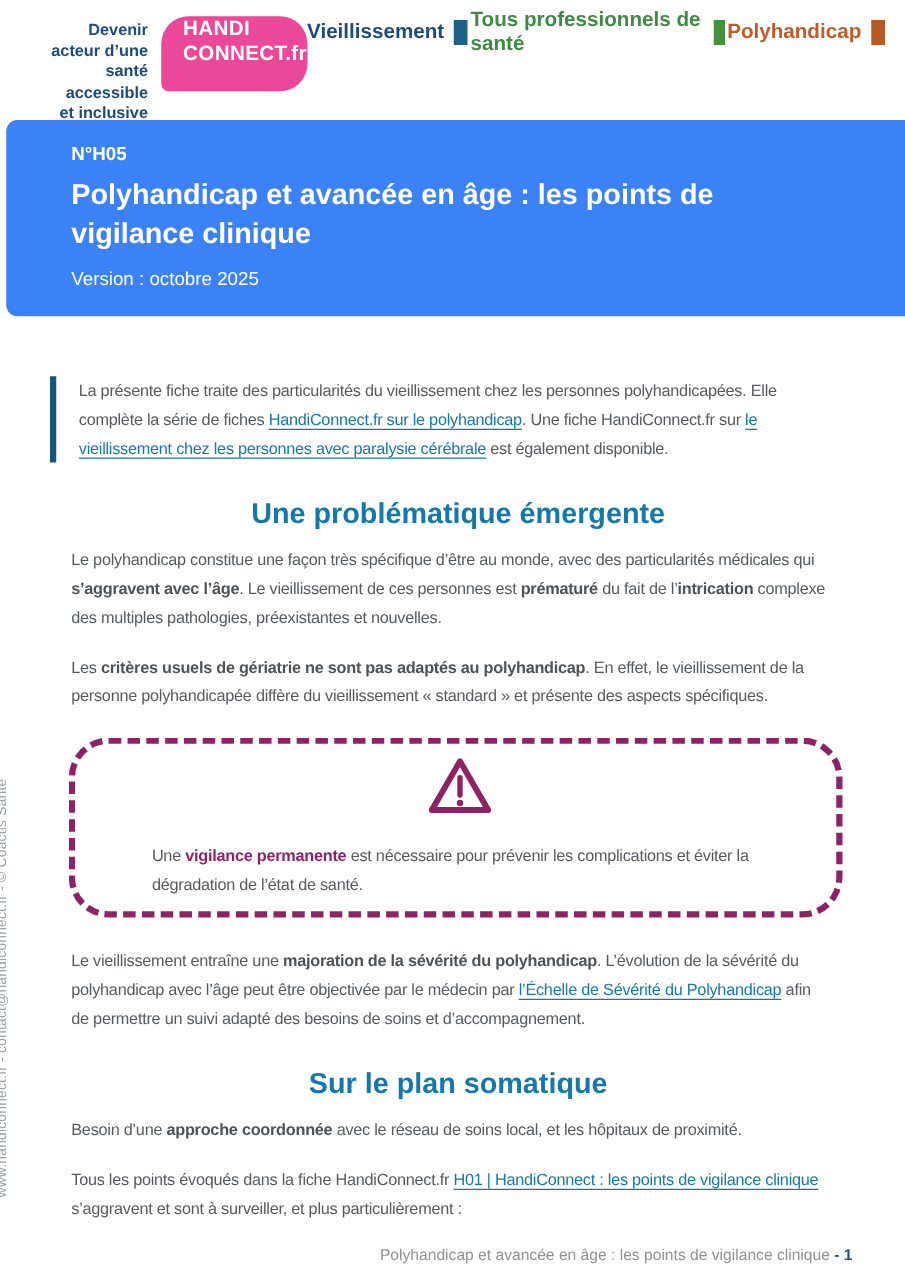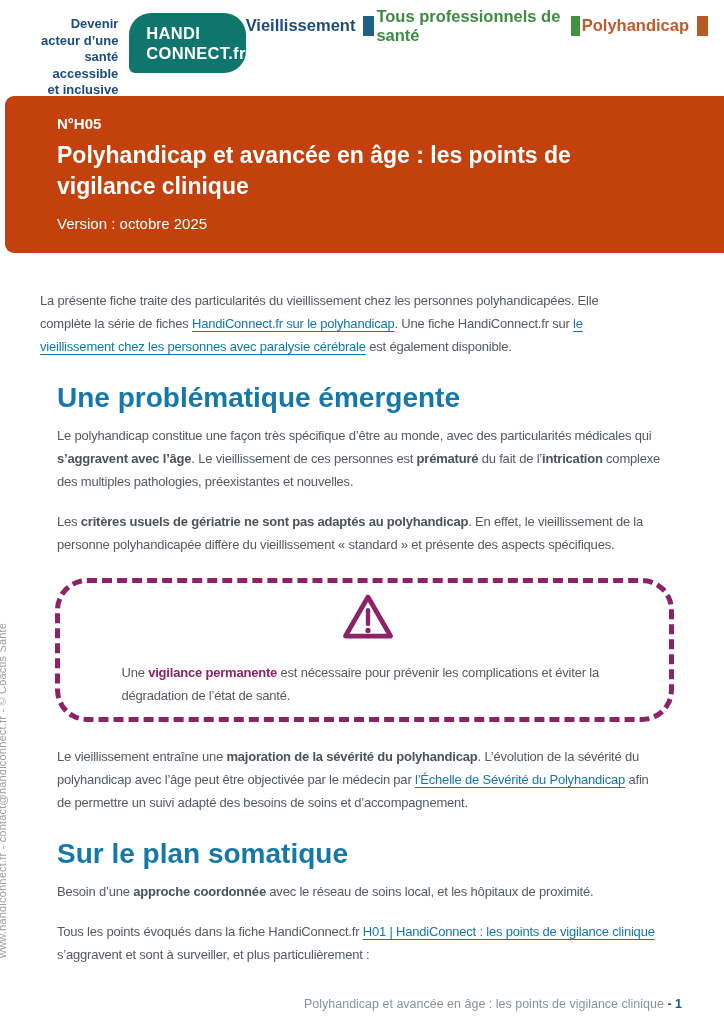--- a/index.html
+++ b/index.html
@@ -8,54 +8,54 @@
     position:relative; width:724px; height:1024px; margin:0 auto;
     background:#ffffff; overflow:hidden;
     font-family:"Liberation Sans", sans-serif;
   }
 
   
   .header { display:flex; align-items:flex-start; height:86px; padding:13px 16px 0 34px; }
   .tagline { width:93px; text-align:right; font-weight:bold; font-size:13px;
              line-height:16.5px; color:#1b4c7c; margin-top:3px; }
   .logo {
-    margin-left:11px; width:120px; height:60px; background:#0f766e; color:#fff;
+    margin-left:11px; width:120px; height:60px; background:#ec4899; color:#fff;
     border-radius:22px 22px 22px 6px; display:flex; flex-direction:column;
-    justify-content:center; padding-left:17px; font-weight:bold; font-size:16.5px;
+    justify-content:flex-start; padding-left:17px; font-weight:bold; font-size:16.5px;
     line-height:20px; letter-spacing:.3px;
   }
   .topics { margin-left:auto; display:flex; flex-direction:row; gap:2px; margin-top:2px; }
   .topic-row { display:flex; align-items:center; justify-content:flex-end; height:21px; }
   .topic-label { font-weight:bold; font-size:16.5px; margin-right:8px; }
   .t-blue { color:#1b4c7c; } .t-orange { color:#c05a28; } .t-green { color:#3d8c42; }
   .topic-square { width:11px; height:20px; }
   .sq-blue { background:#1d6286; } .sq-orange { background:#b85a25; } .sq-green { background:#44923f; }
 
   
   .banner {
-    margin:10px 0 0 5px; background:#c2410c; color:#fff;
+    margin:10px 0 0 5px; background:#3b82f6; color:#fff;
     border-radius:9px 0 0 9px; padding:19px 40px 21px 52px;
   }
   .banner .num { font-size:15px; font-weight:bold; }
   .banner .title { font-size:23px; font-weight:bold; line-height:31px; margin-top:8px; max-width:590px; }
   .banner .version { font-size:15px; margin-top:13px; font-weight:normal; }
 
   
   .content { padding:0 48px 0 57px; font-size:13px; letter-spacing:-0.2px;
              line-height:23px; color:#565a60; }
   .content b { font-weight:bold; color:#4e5257; }
   .link { color:#1478a8; text-decoration:underline; text-underline-offset:3px; cursor:pointer; }
 
-  .intro { display:flex; margin:36px 0 0 -17px;flex-direction:column; }
+  .intro { display:flex; margin:48px 0 0 -17px; }
   .intro-bar { flex:none; width:5px; background:#16577d; margin-right:18px; }
   .intro-text { max-width:600px; }
 
   h2.sec {
-    font-size:28px; letter-spacing:0; line-height:26px; font-weight:bold;
-    color:#1478a8; margin:27px 0 13px 0;
+    font-size:23px; letter-spacing:0; line-height:26px; font-weight:bold;
+    color:#1478a8; margin:27px 0 13px 0;text-align:center;
   }
   p.body { margin:0 0 17px 0; max-width:608px; }
 
   .warning {
     display:flex; align-items:center; gap:20px;
     margin:22px 2px 23px -2px; padding:10px 18px 10px 24px;
     border:5px dashed #8d2366; border-radius:32px; min-height:88px;flex-direction:column;
   }
   .warning .w-icon { flex:none; width:52px; height:48px; }
   .warning .w-text { max-width:492px; }

